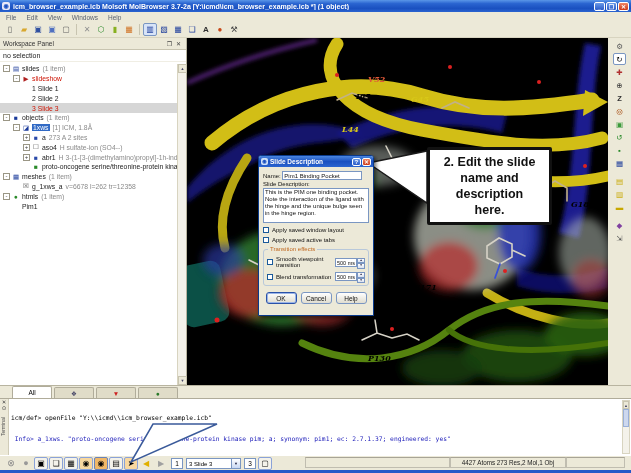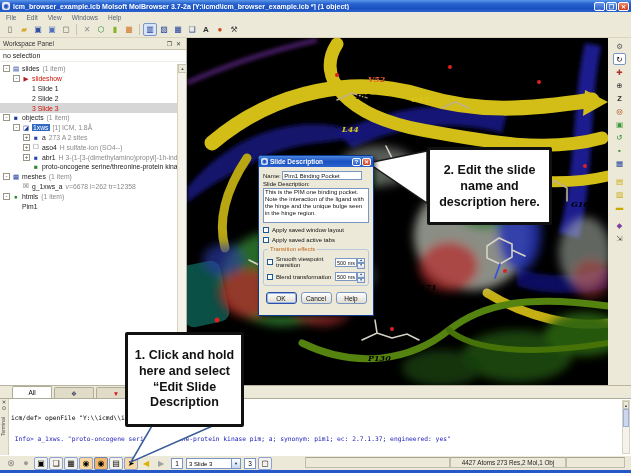--- a/index.html
+++ b/index.html
@@ -105,21 +105,21 @@
   .spinarrows div{flex:1;background:linear-gradient(#fff,#d8e0f0);border:1px solid #7a96c2;
     font-size:3.2px;line-height:3.5px;text-align:center;color:#224;box-sizing:border-box;}
   .btnrow{display:flex;justify-content:center;gap:4px;margin-top:6px;}
   .xpbtn{width:31px;height:12px;background:linear-gradient(#fefefe,#e0ddd0);border:1px solid #7a96c2;
     border-radius:3px;font-size:6.5px;line-height:11px;text-align:center;color:#111;box-sizing:border-box;}
   .xpbtn.focus{border-color:#2a52a8;box-shadow:0 0 0 1px #9ab4e8 inset;}
 
   
   .callout{position:absolute;background:#fff;border:3px solid #111;border-radius:2px;z-index:40;
     display:flex;align-items:center;justify-content:center;text-align:center;
-    font-weight:bold;color:#111;box-sizing:border-box;padding:2px;}
+    font-weight:bold;color:#111;box-sizing:border-box;padding:10px;}
   .callout1{left:125px;top:332px;width:119px;height:95px;font-size:12.5px;line-height:1.25;}
   .callout2{left:427px;top:147px;width:125px;height:78px;font-size:12.5px;line-height:1.3;}
   .wedges{position:absolute;left:0;top:0;width:631px;height:473px;z-index:25;pointer-events:none;}
 
   
   .terminal{position:absolute;left:0;top:385px;width:631px;height:70px;background:#fff;
     border-top:1px solid #b8b4a0;box-sizing:border-box;}
   .termtabs{height:13px;background:#ece9d8;display:flex;align-items:flex-end;padding-left:12px;
     border-bottom:1px solid #b0ac9a;box-sizing:border-box;}
   .ttab{width:40px;height:11px;border:1px solid #b0ac9a;border-bottom:none;border-radius:2px 2px 0 0;
@@ -498,21 +498,20 @@
       </div>
       <div class="btnrow">
         <span class="xpbtn focus">OK</span>
         <span class="xpbtn">Cancel</span>
         <span class="xpbtn">Help</span>
       </div>
     </div>
   </div>
 
   <div class="callout callout2">2. Edit the slide name and description here.</div>
-  <div class="callout callout1">1. Click and hold here and select “Edit Slide Description</div>
 
   <div class="terminal">
     <div class="termtabs">
       <span class="ttab active">All</span>
       <span class="ttab" style="color:#446;">❖</span>
       <span class="ttab" style="color:#cc2020;">▼</span>
       <span class="ttab" style="color:#2a7a2a;">●</span>
     </div>
     <div class="termside">
       <div>✕</div>

